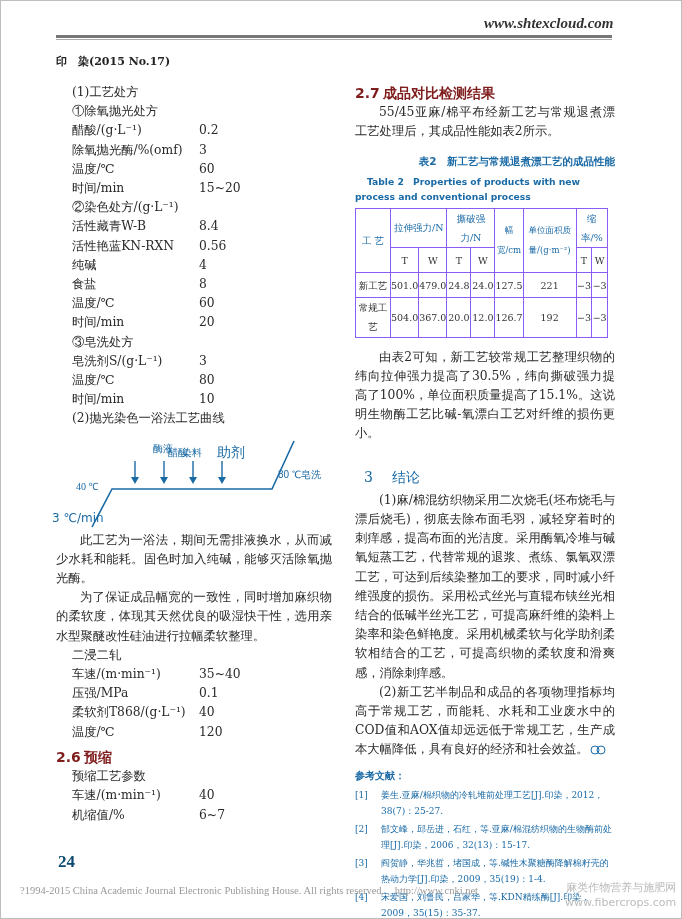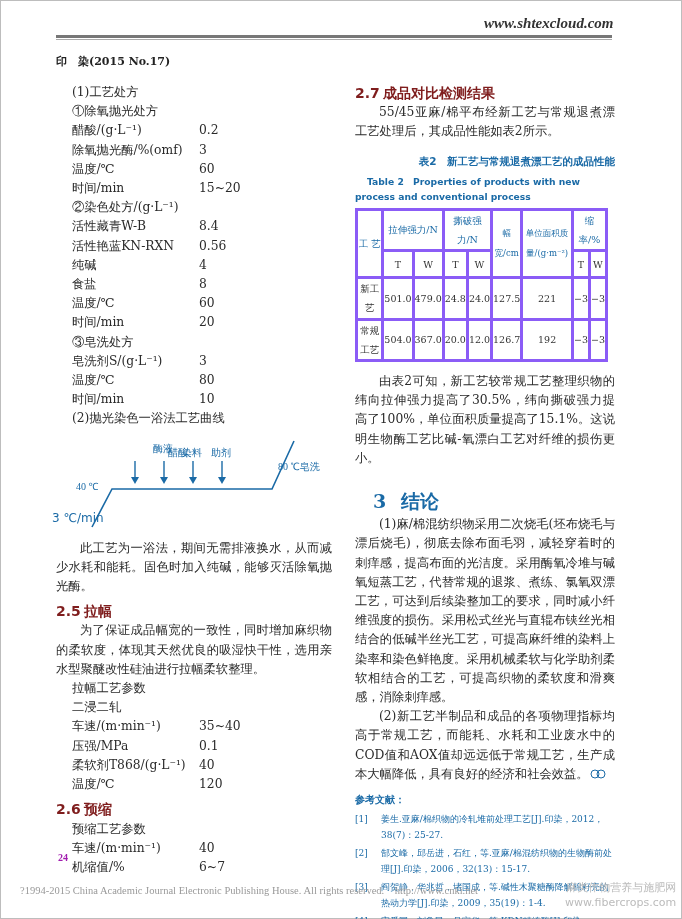--- a/index.html
+++ b/index.html
@@ -12,32 +12,32 @@
   .col{position:absolute;font-size:12.3px;line-height:19.2px;}
   .left{left:56px;top:83px;width:276px;}
   .right{left:355px;top:84px;width:260px;}
   .row{display:flex;}
   .row .k{width:127px;padding-left:16px;white-space:nowrap;}
   .row .v{white-space:nowrap;}
   .ind{padding-left:16px;}
   p{margin:0;text-indent:24px;text-align:justify;}
   .sec{font-family:"DejaVu Sans",sans-serif;font-weight:bold;font-size:14px;color:#7f1d1d;margin-top:6px;}
   .sec .n{display:inline-block;width:28px;}
-  .h3{font-family:"DejaVu Serif",serif;font-weight:bold;font-size:19px;color:#1a6aa6;margin:24px 0 4px 18px;}
+  .h3{font-family:"DejaVu Serif",serif;font-weight:normal;font-size:14px;color:#1a6aa6;margin:24px 0 4px 9px;}
   .h3 .n{display:inline-block;width:28px;color:#1a6aa6;}
   .cap-cn{text-align:right;color:#1a6aa6;font-family:"DejaVu Sans",sans-serif;font-weight:bold;font-size:10.5px;margin-top:10px;}
   .cap-en{color:#1a6aa6;font-family:"DejaVu Sans",sans-serif;font-weight:bold;font-size:9.2px;line-height:15px;margin-top:3px;text-indent:12px;}
   table.t2{border-collapse:collapse;width:253px;margin-top:4px;font-size:9.5px;font-family:"DejaVu Serif",serif;color:#333;border:1.5px solid #3b79a8;}
-  table.t2 td{border:3px solid #8b5cf6;text-align:center;padding:0;height:24px;}
+  table.t2 td{border:1px solid #8b5cf6;text-align:center;padding:0;height:24px;}
   table.t2 .hd{color:#1a6aa6;}
   .refs-title{color:#1a6aa6;font-family:"DejaVu Sans",sans-serif;font-weight:bold;font-size:10px;margin-top:6px;}
   .ref{display:flex;color:#1a6aa6;font-size:9px;line-height:16px;margin-top:2px;}
   .ref .rn{width:26px;flex:none;}
   .diagram{position:relative;width:276px;height:100px;margin-top:2px;}
-  .pageno{position:absolute;left:58px;top:852px;font-size:10px;font-weight:bold;color:#a21caf;font-family:"Liberation Serif",serif;}
+  .pageno{position:absolute;left:58px;top:852px;font-size:17px;font-weight:bold;color:#0c4a6e;font-family:"Liberation Serif",serif;}
   .footer{position:absolute;left:20px;top:884px;font-size:10.5px;color:#999;font-family:"Liberation Serif",serif;}
   .wm{position:absolute;left:565px;top:880px;font-size:11px;color:#bbb;font-family:"DejaVu Sans",sans-serif;line-height:15px;text-align:right;}
   .lig{display:inline-block;width:18px;height:10px;vertical-align:middle;}
 </style>
 </head>
 <body>
 
 <div class="frame"></div>
 
 <div class="hdr-left" style="top:18px;margin-top:36px;">印　染(2015 No.17)</div>
@@ -116,30 +116,28 @@
           <polygon points="104,46 112,46 108,53" stroke="none"></polygon>
         <line x1="137" y1="30" x2="137" y2="50"></line>
           <polygon points="133,46 141,46 137,53" stroke="none"></polygon>
         <line x1="166" y1="30" x2="166" y2="50"></line>
           <polygon points="162,46 170,46 166,53" stroke="none"></polygon>
       </g>
     </svg>
     <span style="position:absolute;left:68px;top:12px;font-size:10px;color:#1a6aa6;font-family:'DejaVu Sans',sans-serif;padding-left:44px;">醋酸</span>
     <span style="position:absolute;left:97px;top:8px;font-size:10px;color:#1a6aa6;font-family:'DejaVu Sans',sans-serif;">酶液</span>
     <span style="position:absolute;left:126px;top:12px;font-size:10px;color:#1a6aa6;font-family:'DejaVu Sans',sans-serif;">染料</span>
-    <span style="position:absolute;left:155px;top:12px;font-size:10px;color:#1a6aa6;font-family:'DejaVu Sans',sans-serif;">助剂</span>
+    <span style="position:absolute;left:161px;top:12px;font-size:14px;color:#1a6aa6;font-family:'DejaVu Sans',sans-serif;">助剂</span>
     <span style="position:absolute;left:20px;top:46px;font-size:10px;color:#1a6aa6;font-family:Liberation Serif, serif;">40 ℃</span>
     <span style="position:absolute;left:-4px;top:78px;font-size:12px;color:#1a6aa6;font-family:'DejaVu Sans',sans-serif;">3 ℃/min</span>
-    <span style="position:absolute;left:222px;top:26px;font-size:10px;color:#1a6aa6;font-family:Liberation Serif, serif;white-space:nowrap;">80 ℃皂洗</span>
+    <span style="position:absolute;left:222px;top:34px;font-size:10px;color:#1a6aa6;font-family:Liberation Sans, sans-serif;white-space:nowrap;">80 ℃皂洗</span>
   </div>
 
-  <p style="margin-top:8px;">此工艺为一浴法，期间无需排液换水，从而减少水耗和能耗。固色时加入纯碱，能够灭活除氧抛光酶。</p>
-  <div class="sec"><span class="n">2.5</span><span>拉幅</span></div>
+  <p style="">此工艺为一浴法，期间无需排液换水，从而减少水耗和能耗。固色时加入纯碱，能够灭活除氧抛光酶。</p>
   <p>为了保证成品幅宽的一致性，同时增加麻织物的柔软度，体现其天然优良的吸湿快干性，选用亲水型聚醚改性硅油进行拉幅柔软整理。</p>
-  <div class="ind">拉幅工艺参数</div>
   <div class="ind">二浸二轧</div>
   <div class="row">
       <span class="k">车速/(m·min⁻¹)</span>
       <span class="v">35~40</span>
     </div>
   <div class="row">
       <span class="k">压强/MPa</span>
       <span class="v">0.1</span>
     </div>
   <div class="row">

